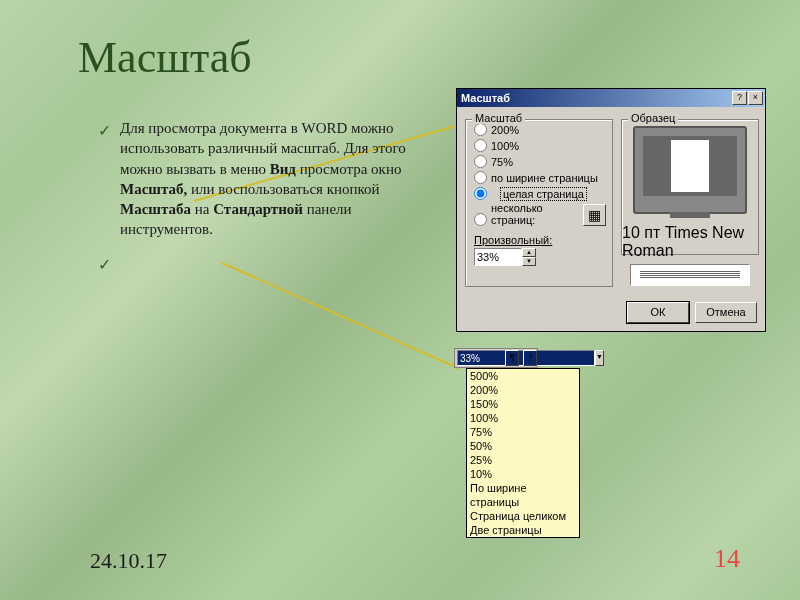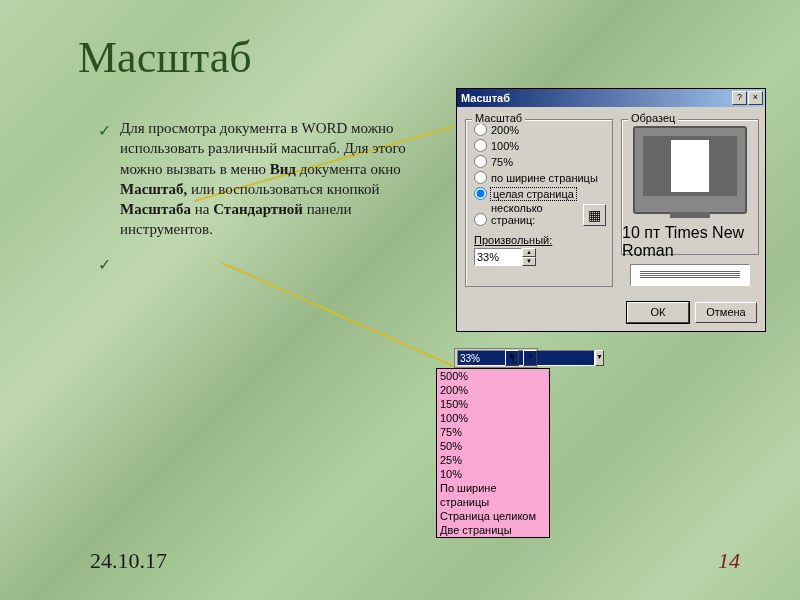--- a/index.html
+++ b/index.html
@@ -9,41 +9,41 @@
     font-family: "Times New Roman", serif;
     position: relative;
     overflow: hidden;
   }
   .title { position: absolute; left: 78px; top: 32px; font-size: 44px; color: #2a5020; }
   .bullets { position: absolute; left: 90px; top: 118px; width: 350px; font-size: 15px; color: #1a1a1a; line-height: 1.35; }
   .bullets li { list-style: none; position: relative; padding-left: 30px; margin-bottom: 12px; }
   .bullets .chk { position: absolute; left: 8px; top: 2px; color: #2a6020; font-size: 16px; }
   .bullets b { font-weight: bold; }
   .date { position: absolute; left: 90px; bottom: 26px; font-size: 22px; color: #1a1a1a; }
-  .pagenum { position: absolute; right: 60px; bottom: 26px; font-size: 22px; color: #7f1d1d; font-style: italic; }
+  .pagenum { position: absolute; right: 60px; bottom: 26px; font-size: 26px; color: #ef4444; }
 
   
   .dialog {
     position: absolute; left: 456px; top: 88px; width: 310px; height: 244px;
     background: #d4d0c8; border: 1px solid #000;
     font-family: "MS Sans Serif", Tahoma, sans-serif; font-size: 11px;
   }
   .titlebar { height: 18px; background: linear-gradient(to right, #0a246a, #a6caf0); color: #fff; display: flex; align-items: center; padding: 0 2px; }
   .titlebar-text { font-weight: bold; font-size: 11px; margin-left: 2px; }
   .titlebar-btns { margin-left: auto; display: flex; gap: 1px; }
   .titlebar-btn { width: 15px; height: 14px; background: #d4d0c8; border: 1px solid; border-color: #fff #404040 #404040 #fff; font-size: 9px; text-align: center; line-height: 11px; color: #000; cursor: default; }
 
   .group { position: absolute; border: 1px solid #808080; box-shadow: inset 1px 1px 0 #fff; }
   .group-label { position: absolute; top: -8px; left: 6px; background: #d4d0c8; padding: 0 3px; font-size: 11px; }
   .group-scale { left: 8px; top: 30px; width: 148px; height: 168px; }
   .group-sample { left: 164px; top: 30px; width: 138px; height: 136px; }
 
   .radio-row { display: flex; align-items: center; margin: 3px 6px 0 8px; font-size: 11px; }
   .radio-row input { margin-right: 4px; }
-  .selected-ring { outline: 1px dotted #000; padding: 0 2px; }
+  .selected-ring { outline: 1px dotted #000; padding: 0 2px; margin-left: 10px; }
   .multi { display: flex; align-items: flex-end; margin: 2px 6px 0 8px; }
   .multi-icon { width: 26px; height: 22px; background: #d4d0c8; border: 1px solid; border-color: #fff #404040 #404040 #fff; margin-left: 6px; display: flex; align-items: center; justify-content: center; font-size: 14px; }
   .arb-row { display: flex; align-items: flex-end; margin: 8px 6px 0 8px; gap: 6px; }
   .arb-row label { text-decoration: underline; }
   .spin { display: flex; }
   .spin-input { width: 48px; height: 18px; border: 1px solid; border-color: #808080 #fff #fff #808080; background: #fff; font-size: 11px; padding: 1px 2px; }
   .spin-btns { display: flex; flex-direction: column; }
   .spin-btn { width: 14px; height: 9px; background: #d4d0c8; border: 1px solid; border-color: #fff #404040 #404040 #fff; font-size: 6px; text-align: center; line-height: 6px; }
 
   .monitor { margin: 6px auto 0; width: 114px; height: 88px; background: #888; border: 2px solid #555; border-radius: 3px; position: relative; }
@@ -58,39 +58,39 @@
   .dlg-btn { width: 62px; height: 21px; background: #d4d0c8; border: 1px solid; border-color: #fff #404040 #404040 #fff; font-size: 11px; text-align: center; line-height: 19px; cursor: default; }
   .dlg-btn.default { box-shadow: 0 0 0 1px #000; margin-left: 7px; }
 
   
   .toolbar { position: absolute; left: 454px; top: 348px; width: 84px; height: 20px; background: #d4d0c8; border: 1px solid #808080; display: flex; align-items: center; }
   .combo { display: flex; width: 44px; height: 16px; margin-left: 2px; }
   .combo-input { flex: 1; height: 16px; border: 1px solid; border-color: #808080 #fff #fff #808080; background: #0a246a; color: #fff; font-size: 10px; padding: 0 2px; font-family: "MS Sans Serif", sans-serif; }
   .combo-btn { width: 14px; height: 16px; background: #d4d0c8; border: 1px solid; border-color: #fff #404040 #404040 #fff; font-size: 7px; text-align: center; line-height: 13px; }
   .tool-icon { width: 16px; height: 16px; margin-left: 4px; border: 1px solid; border-color: #fff #404040 #404040 #fff; font-size: 10px; text-align: center; line-height: 14px; }
 
-  .dropdown-list { position: absolute; left: 436px; top: 368px; width: 114px; background: #f9a8d4; border: 1px solid #000; font-family: "MS Sans Serif", sans-serif; font-size: 11px; }
+  .dropdown-list { position: absolute; left: 466px; top: 368px; width: 114px; background: #fef9c3; border: 1px solid #000; font-family: "MS Sans Serif", sans-serif; font-size: 11px; }
   .dropdown-list div { padding: 0 3px; line-height: 14px; cursor: default; }
 
   
   .line { position: absolute; background: #d4bc2a; height: 1.5px; transform-origin: left center; }
 </style>
 </head>
 <body>
 
 <div class="line" style="left:194px; top:200px; width:340px; transform: rotate(-16deg);"></div>
 <div class="line" style="left:222px; top:262px; width:260px; transform: rotate(24deg);"></div>
 
 <div class="title">Масштаб</div>
 
 <ul class="bullets">
   <li>
     <span class="chk">✓</span>
     <span>
-      <span>Для просмотра документа в WORD можно использовать различный масштаб. Для этого можно вызвать в меню </span><b>Вид</b><span> документа окно </span><b>Масштаб,</b><span> или воспользоваться кнопкой </span><b>Масштаба</b><span> на </span><b>Стандартной</b><span> панели инструментов.</span>
+      <span>Для просмотра документа в WORD можно использовать различный масштаб. Для этого можно вызвать в меню </span><b>Вид</b><span> просмотра окно </span><b>Масштаб,</b><span> или воспользоваться кнопкой </span><b>Масштаба</b><span> на </span><b>Стандартной</b><span> панели инструментов.</span>
     </span>
   </li>
   <li>
     <span class="chk">✓</span>
   </li>
 </ul>
 
 <div class="date">24.10.17</div>
 <div class="pagenum">14</div>
 

